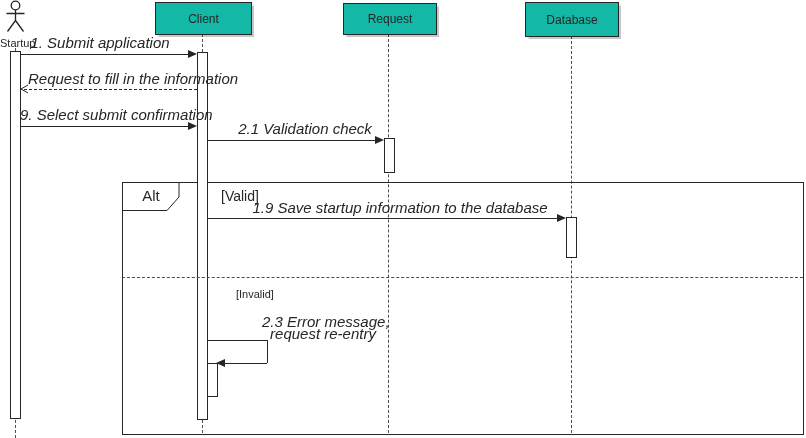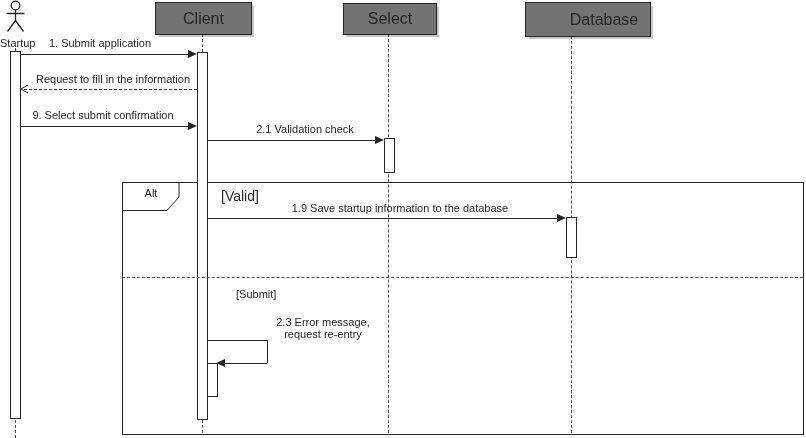--- a/index.html
+++ b/index.html
@@ -9,46 +9,46 @@
     font-family:"Liberation Sans", sans-serif; color:#262626; overflow:hidden;
   }
   
   .lifeline { position:absolute; width:0; border-left:1px dashed var(--dash); z-index:1; }
   #ll-startup  { left:15px;  top:48px; height:390px; }
   #ll-client   { left:202px; top:34px; height:399px; }
   #ll-server   { left:388px; top:34px; height:399px; }
   #ll-database { left:571px; top:36px; height:397px; }
   
   .pbox {
-    position:absolute; background:#737373; border:1px solid var(--stroke);
+    position:absolute; background:#14b8a6; border:1px solid var(--stroke);
     display:flex; align-items:center; justify-content:center;
-    font-size:16px; z-index:5; box-shadow:1.5px 1.5px 1px rgba(0,0,0,0.22);
+    font-size:12px; z-index:5; box-shadow:1.5px 1.5px 1px rgba(0,0,0,0.22);
   }
   #box-client   { left:155px; top:2px; width:95px; height:31px; }
   #box-server   { left:343px; top:3px; width:92px; height:30px; }
-  #box-database { left:525px; top:2px; width:92px; height:33px;padding-left:32px; }
+  #box-database { left:525px; top:2px; width:92px; height:33px; }
   
   #actor-figure { position:absolute; left:3px; top:0; z-index:5; }
   #actor-label  { position:absolute; left:0; top:37px; width:32px; text-align:center; font-size:11px; z-index:5; }
   
   .act { position:absolute; width:9px; background:#fff; border:1px solid var(--stroke); z-index:4; }
   #act-startup       { left:10px;  top:51px;  height:366px; }
   #act-client        { left:197px; top:52px;  height:366px; }
   #act-server        { left:384px; top:138px; height:33px; }
   #act-database      { left:566px; top:217px; height:39px; }
   #act-client-nested { left:207px; top:363px; height:32px; z-index:5; }
   
   .mline  { position:absolute; height:0; border-top:1px solid var(--stroke); z-index:6; }
   .dashedline { border-top-style:dashed; }
   .vline  { position:absolute; width:0; border-left:1px solid var(--stroke); z-index:6; }
   .arr-r  { position:absolute; width:0; height:0; border-top:4px solid transparent;
             border-bottom:4px solid transparent; border-left:9px solid var(--stroke); z-index:7; }
   .arr-l  { position:absolute; width:0; height:0; border-top:4px solid transparent;
             border-bottom:4px solid transparent; border-right:9px solid var(--stroke); z-index:7; }
-  .mlabel { position:absolute; font-size:11px; line-height:12px; text-align:center; z-index:6; white-space:nowrap; }
+  .mlabel { position:absolute; font-size:15px; line-height:12px; text-align:center; z-index:6; white-space:nowrap;font-style:italic; }
   #m1-label { left:20px;  top:37px;  width:160px; }
   #m1-line  { left:20px;  top:54px;  width:169px; }
   #m1-arr   { left:188px; top:50px; }
   #m2-label { left:28px;  top:73px;  width:170px; }
   #m2-line  { left:24px;  top:89px;  width:173px; }
   #m2-arr   { left:20px;  top:84px;  z-index:7; position:absolute; }
   #m3-label { left:20px;  top:109px; width:166px; }
   #m3-line  { left:20px;  top:126px; width:169px; }
   #m3-arr   { left:188px; top:122px; }
   #m4-label { left:227px; top:123px; width:156px; }
@@ -59,21 +59,21 @@
   #m5-arr   { left:557px; top:214px; }
   #m6-label    { left:262px; top:316px; width:122px; }
   #m6-top      { left:207px; top:340px; width:60px; }
   #m6-right    { left:267px; top:340px; height:23px; }
   #m6-bottom   { left:222px; top:363px; width:45px; }
   #m6-arr      { left:216px; top:359px; }
   
   #alt-frame { position:absolute; left:122px; top:182px; width:680px; height:251px;
                border:1px solid var(--stroke); z-index:3; background:transparent; }
   #alt-pentagon { position:absolute; left:122px; top:182px; z-index:6; }
-  #alt-label { position:absolute; left:128px; top:187px; width:46px; text-align:center; font-size:11px; z-index:7; }
+  #alt-label { position:absolute; left:128px; top:187px; width:46px; text-align:center; font-size:15px; z-index:7; }
   #guard-valid   { position:absolute; left:221px; top:188px; font-size:14px; z-index:6; white-space:nowrap; }
   #guard-invalid { position:absolute; left:236px; top:288px; font-size:11px; z-index:6; white-space:nowrap; }
   #alt-divider { position:absolute; left:122px; top:277px; width:681px; height:0;
                  border-top:1px dashed var(--dash); z-index:8; }
 </style>
 </head>
 <body>
 
 <div class="canvas">
 
@@ -85,40 +85,40 @@
   <svg id="actor-figure" width="25" height="34" viewBox="0 0 25 34">
     <circle cx="12.5" cy="5.5" r="4.3" fill="none" stroke="#262626" stroke-width="1.3"></circle>
     <path d="M12.5 9.8 L12.5 20.5 M3.5 13.5 L21.5 13.5 M12.5 20.5 L4.5 31.5 M12.5 20.5 L20.5 31.5" fill="none" stroke="#262626" stroke-width="1.3"></path>
   </svg>
   <div id="actor-label">Startup</div>
 
   <div class="pbox" id="box-client">
     <span>Client</span>
   </div>
   <div class="pbox" id="box-server">
-    <span>Select</span>
+    <span>Request</span>
   </div>
   <div class="pbox" id="box-database">
     <span>Database</span>
   </div>
 
   <div class="act" id="act-startup"></div>
   <div class="act" id="act-client"></div>
   <div class="act" id="act-server"></div>
   <div class="act" id="act-database"></div>
   <div class="act" id="act-client-nested"></div>
 
   <div id="alt-frame"></div>
   <svg id="alt-pentagon" width="58" height="29" viewBox="0 0 58 29">
     <path d="M0 28.5 L45 28.5 L57 15 L57 0" fill="none" stroke="#262626" stroke-width="1"></path>
   </svg>
   <div id="alt-label">Alt</div>
   <div id="guard-valid">[Valid]</div>
   <div id="alt-divider"></div>
-  <div id="guard-invalid">[Submit]</div>
+  <div id="guard-invalid">[Invalid]</div>
 
   <div class="mlabel" id="m1-label">1. Submit application</div>
   <div class="mline" id="m1-line"></div>
   <div class="arr-r" id="m1-arr"></div>
 
   <div class="mlabel" id="m2-label">Request to fill in the information</div>
   <div class="mline dashedline" id="m2-line"></div>
   <svg id="m2-arr" width="9" height="10" viewBox="0 0 9 10">
     <path d="M8 1 L1 5 L8 9" fill="none" stroke="#262626" stroke-width="1"></path>
   </svg>

